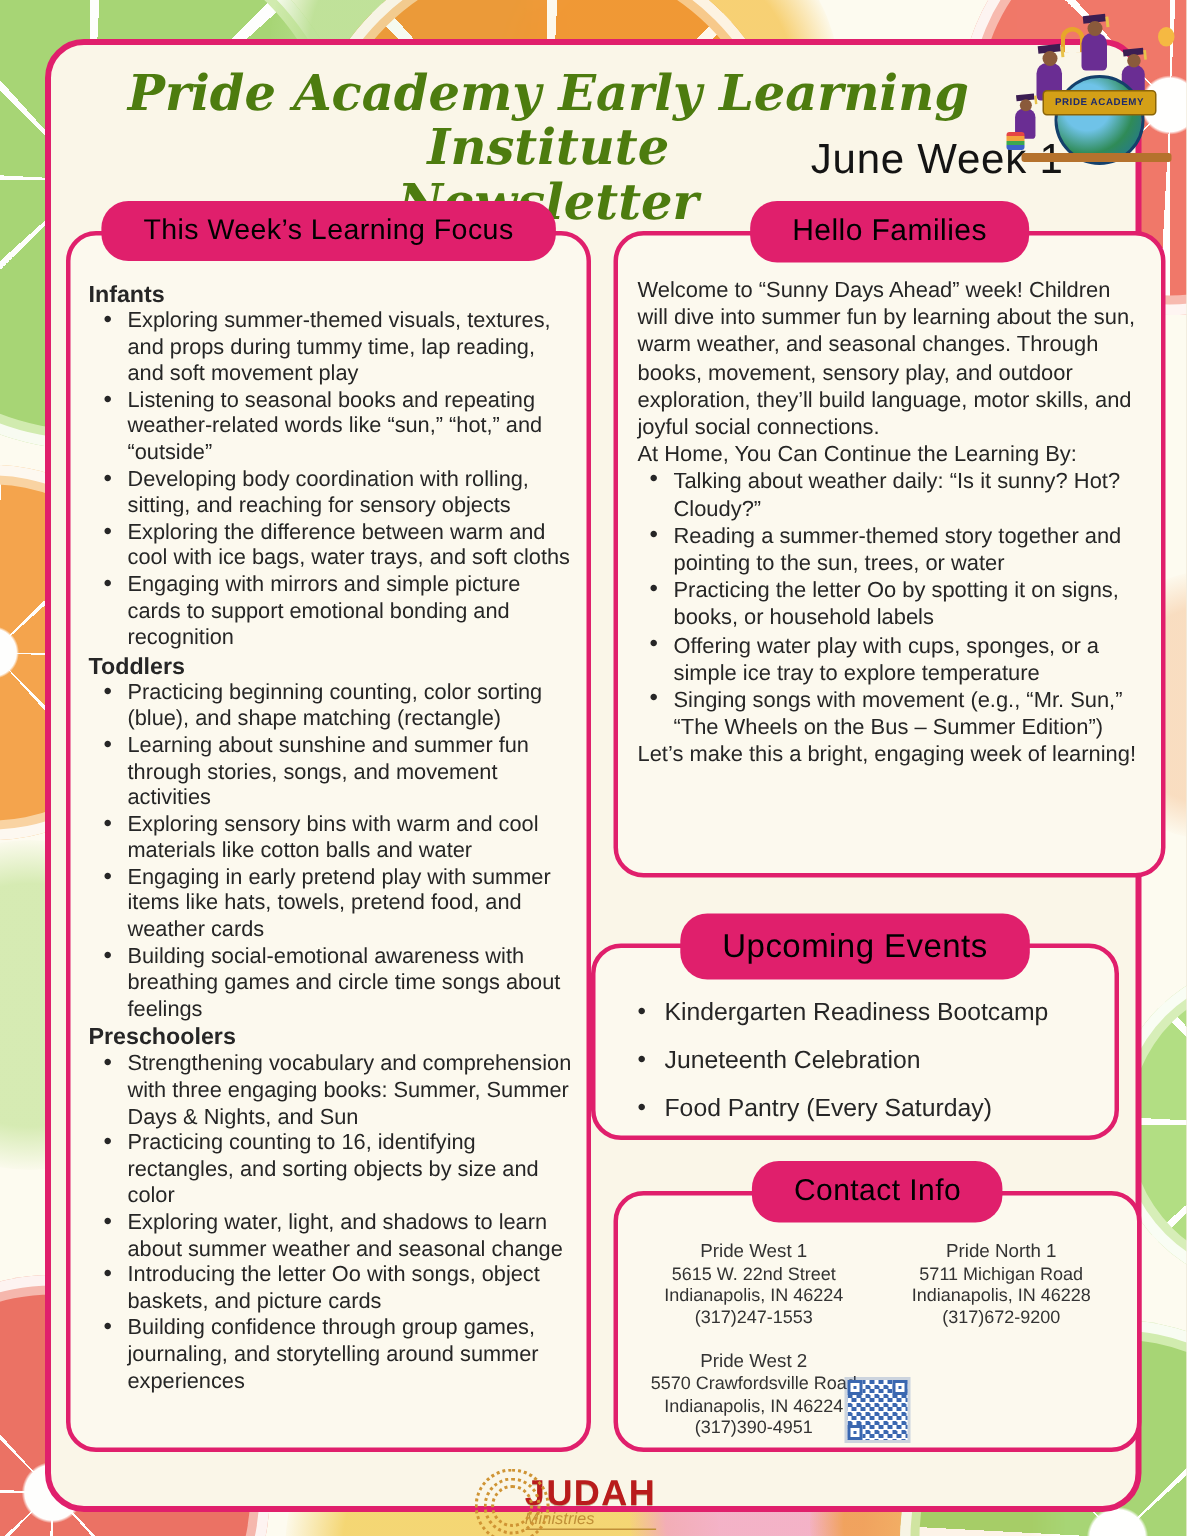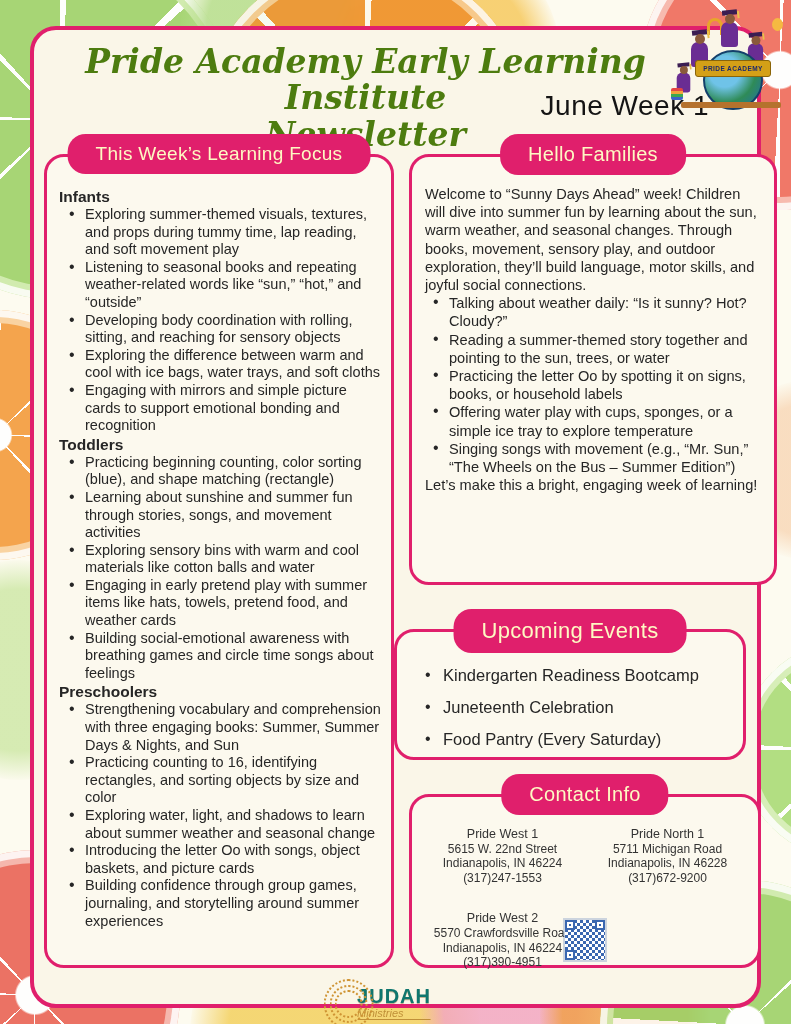--- a/index.html
+++ b/index.html
@@ -22,21 +22,21 @@
 
   .title{position:absolute;top:14px;left:0;right:60px;text-align:center;
          font-family:"DejaVu Serif",serif;font-style:italic;font-weight:bold;
          font-size:33px;line-height:1.1;color:#4d7c0f;}
   .date{position:absolute;top:60px;right:48px;font-size:28px;color:#141414;letter-spacing:.5px;}
 
   
   .panel{position:absolute;background:#FCF9EE;border:3.5px solid #E01F6C;border-radius:20px;
          box-sizing:border-box;}
   .pill{position:absolute;top:-23px;left:50%;transform:translateX(-50%);white-space:nowrap;
-        background:#E01F6C;color:#fef9c3;border-radius:18px;padding:9px 28px;
+        background:#E01F6C;color:#000000;border-radius:18px;padding:9px 28px;
         font-size:20px;letter-spacing:.3px;z-index:3;}
 
   .panel-learning{left:10px;top:124px;width:350px;height:814px;}
   .panel-learning .content{padding:30px 10px 6px 12px;font-size:14.5px;line-height:17.6px;}
   .group-name{font-weight:bold;font-size:15.5px;line-height:19px;}
   ul.blist{list-style:none;margin:0;padding:0;}
   ul.blist li{position:relative;padding-left:26px;margin:0;}
   ul.blist li::before{content:"\2022";position:absolute;left:10px;top:-1px;font-size:16px;}
 
   .panel-hello{left:375px;top:124px;width:368px;height:431px;}
@@ -44,21 +44,21 @@
   .panel-hello ul.blist li{padding-left:24px;margin:0;}
   .panel-hello ul.blist li::before{left:8px;}
 
   .panel-events{left:360px;top:599px;width:352px;height:131px;}
   .panel-events .content{padding:34px 10px 6px 28px;font-size:16.5px;}
   .panel-events ul.blist li{padding-left:18px;margin-bottom:13px;}
   .panel-events ul.blist li::before{left:0;top:0;}
 
   .panel-contact{left:375px;top:764px;width:352px;height:174px;}
   .panel-contact .content{padding:30px 8px 4px 8px;}
-  .loc-grid{display:grid;grid-template-columns:1fr 1fr;row-gap:26px;text-align:center;
+  .loc-grid{display:grid;grid-template-columns:1fr 1fr;row-gap:15px;text-align:center;
             font-size:12px;line-height:14.6px;color:#333;}
   .loc .nm{font-size:12.5px;}
 
   
   .qr{position:absolute;left:50%;bottom:5px;transform:translateX(-50%);width:40px;height:40px;
       background:#fff;z-index:4;
       background-image:repeating-conic-gradient(#3a67b0 0% 25%,#ffffff 0% 50%);
       background-size:6px 6px;outline:2px solid rgba(58,103,176,.25);}
   .qr .fp{position:absolute;width:10px;height:10px;border:2px solid #3a67b0;background:#fff;box-sizing:border-box;}
   .qr .fp::after{content:"";position:absolute;left:2px;top:2px;width:2px;height:2px;background:#3a67b0;}
@@ -84,21 +84,21 @@
   .logo .base{position:absolute;left:12px;top:94px;width:100px;height:6px;background:#b5722d;border-radius:2px;}
   .logo .rainbow{position:absolute;left:2px;top:80px;width:12px;height:12px;border-radius:2px;
       background:linear-gradient(#e54545 0 25%,#f2a33c 0 50%,#3ca84f 0 75%,#3c62c9 0 100%);}
 
   
   .judah{position:absolute;left:50%;bottom:4px;transform:translateX(-52%);z-index:6;text-align:left;}
   .judah .burst{position:absolute;left:-34px;top:-6px;width:46px;height:46px;border-radius:50%;
       border:2px dotted #cf9434;}
   .judah .burst::before{content:"";position:absolute;inset:4px;border-radius:50%;border:2px dotted #cf9434;}
   .judah .burst::after{content:"";position:absolute;inset:9px;border-radius:50%;border:2px dotted #cf9434;}
-  .judah .brand{font-size:20px;font-weight:bold;color:#0f766e;letter-spacing:1px;line-height:22px;
+  .judah .brand{font-size:24px;font-weight:bold;color:#b91c1c;letter-spacing:1px;line-height:22px;
       text-shadow:0 1px 0 rgba(122,80,20,.4);}
   .judah .sub{font-size:11px;font-style:italic;color:#c09038;border-bottom:1px solid #c09038;line-height:12px;}
 </style>
 </head>
 <body>
 
 <div class="page">
 
   <div class="bg">
     <div class="slice" style="--c:#9ed168;--rim:#cdeaa8;left:-120px;top:-60px;width:360px;height:360px;"></div>
@@ -153,20 +153,21 @@
           <li>Introducing the letter Oo with songs, object baskets, and picture cards</li>
           <li>Building confidence through group games, journaling, and storytelling around summer experiences</li>
         </ul>
       </div>
     </div>
 
     <div class="panel panel-hello">
       <div class="pill">Hello Families</div>
       <div class="content">
         <div>Welcome to “Sunny Days Ahead” week! Children will dive into summer fun by learning about the sun, warm weather, and seasonal changes. Through books, movement, sensory play, and outdoor exploration, they’ll build language, motor skills, and joyful social connections.</div>
+        <div>At Home, You Can Continue the Learning By:</div>
         <ul class="blist">
           <li>Talking about weather daily: “Is it sunny? Hot? Cloudy?”</li>
           <li>Reading a summer-themed story together and pointing to the sun, trees, or water</li>
           <li>Practicing the letter Oo by spotting it on signs, books, or household labels</li>
           <li>Offering water play with cups, sponges, or a simple ice tray to explore temperature</li>
           <li>Singing songs with movement (e.g., “Mr. Sun,” “The Wheels on the Bus – Summer Edition”)</li>
         </ul>
         <div>Let’s make this a bright, engaging week of learning!</div>
       </div>
     </div>

